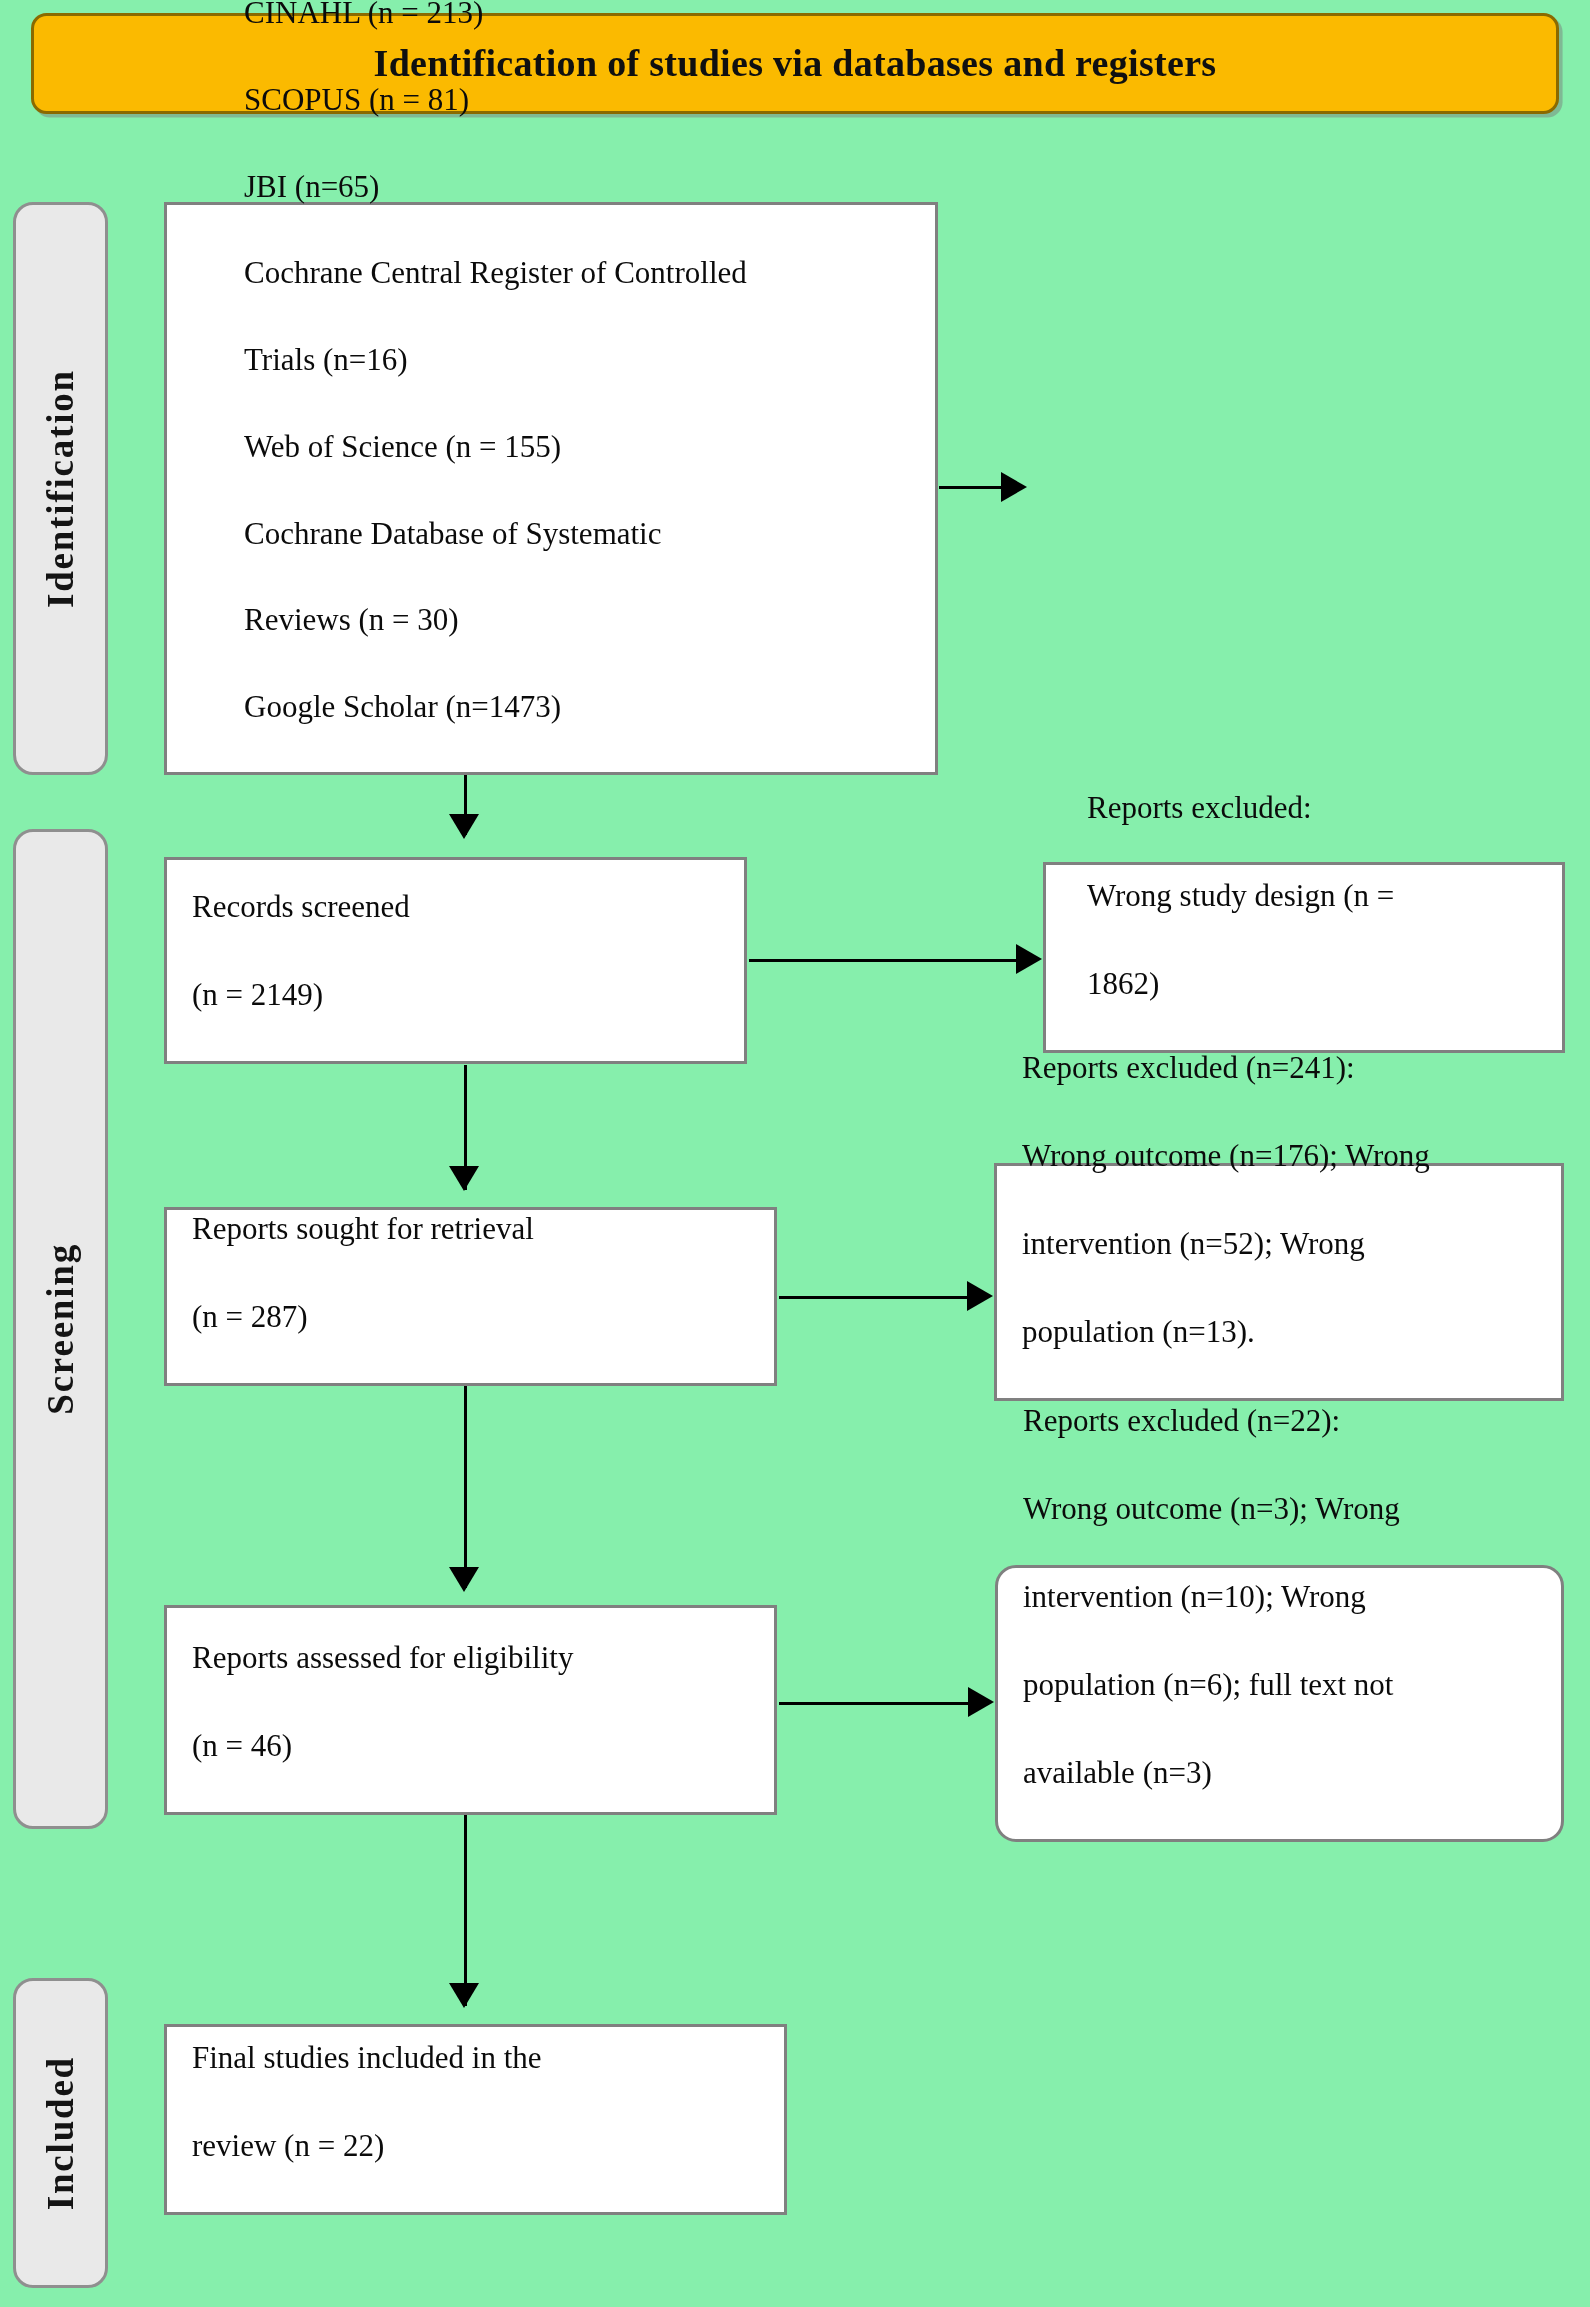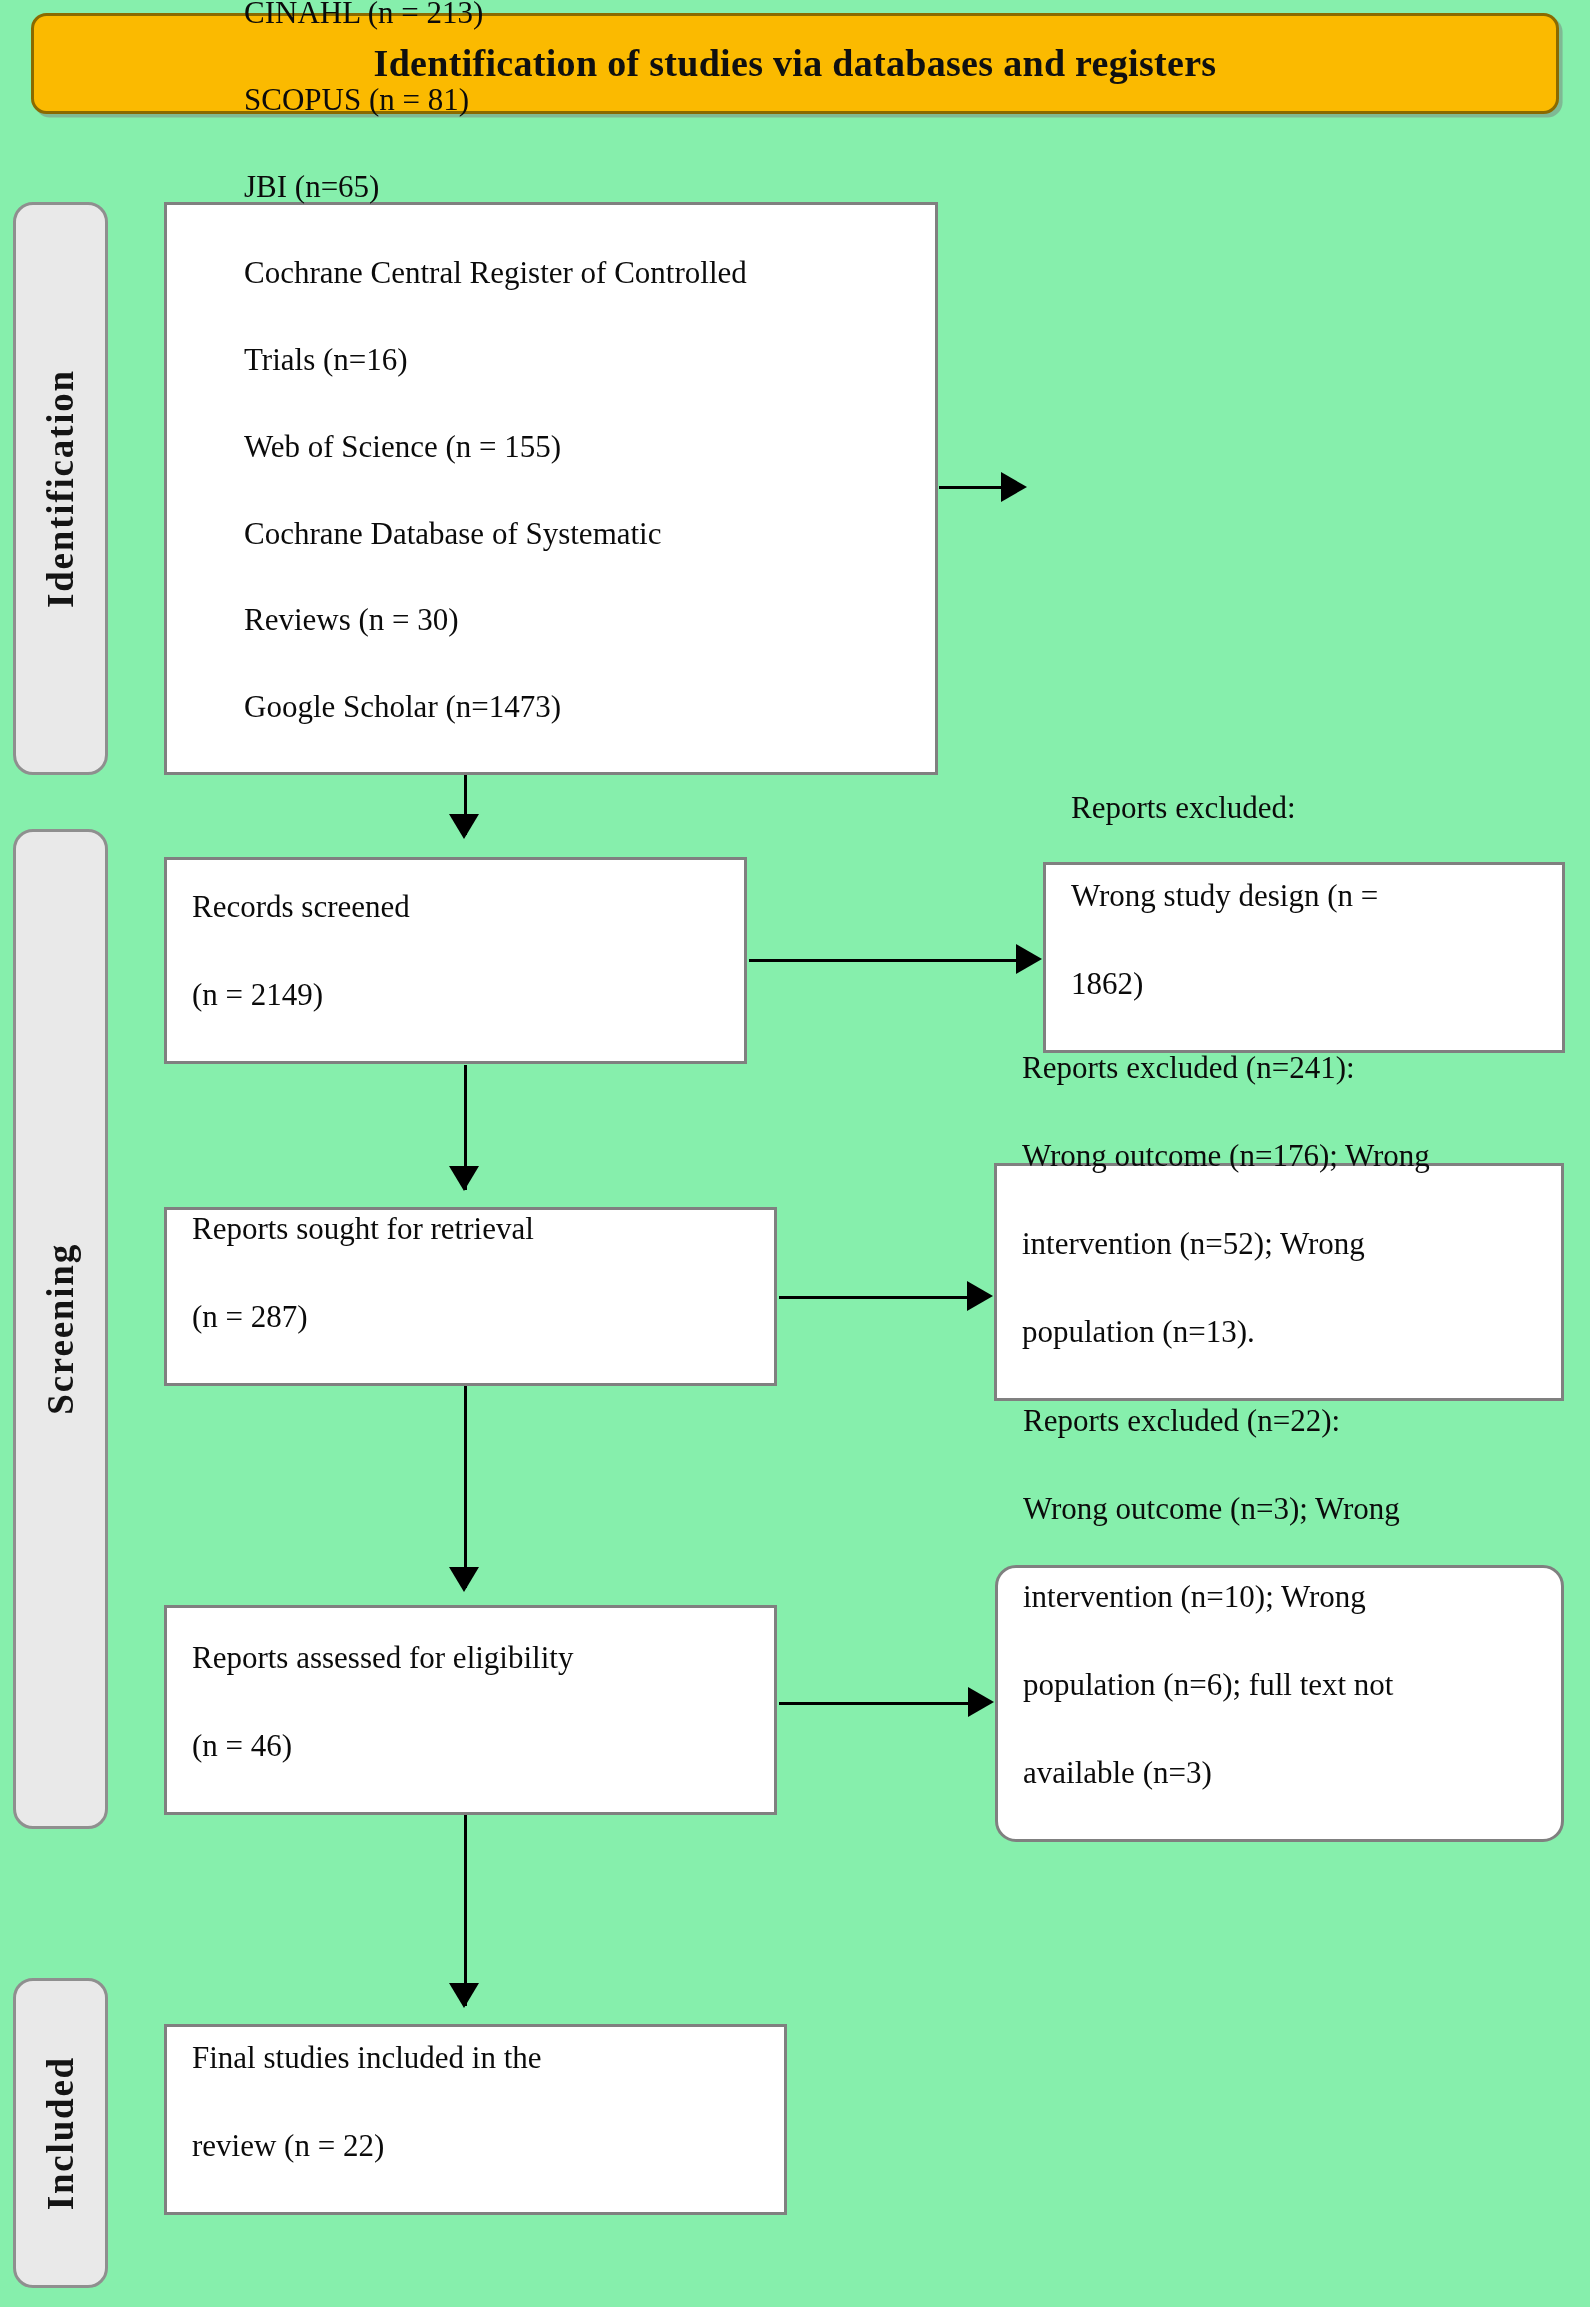--- a/index.html
+++ b/index.html
@@ -151,21 +151,21 @@
   <div class="box" style="left:164px; top:857px; width:583px; height:207px;">
     <div class="box-text">
       <div>Records screened</div>
       <div>(n = 2149)</div>
     </div>
   </div>
 
   <div class="hline" style="left:749px; top:959px; width:286px;"></div>
   <div class="arrow-right" style="left:1016px; top:944px;"></div>
 
-  <div class="box" style="left:1043px; top:862px; width:522px; height:191px;">
+  <div class="box" style="left:1043px; top:862px; width:522px; height:191px;padding-left:16px;">
     <div class="box-text">
       <div>Reports excluded:</div>
       <div>Wrong study design (n =</div>
       <div>1862)</div>
     </div>
   </div>
 
   <div class="vline" style="left:464px; top:1065px; height:125px;"></div>
   <div class="arrow-down" style="left:449px; top:1166px;"></div>
 

